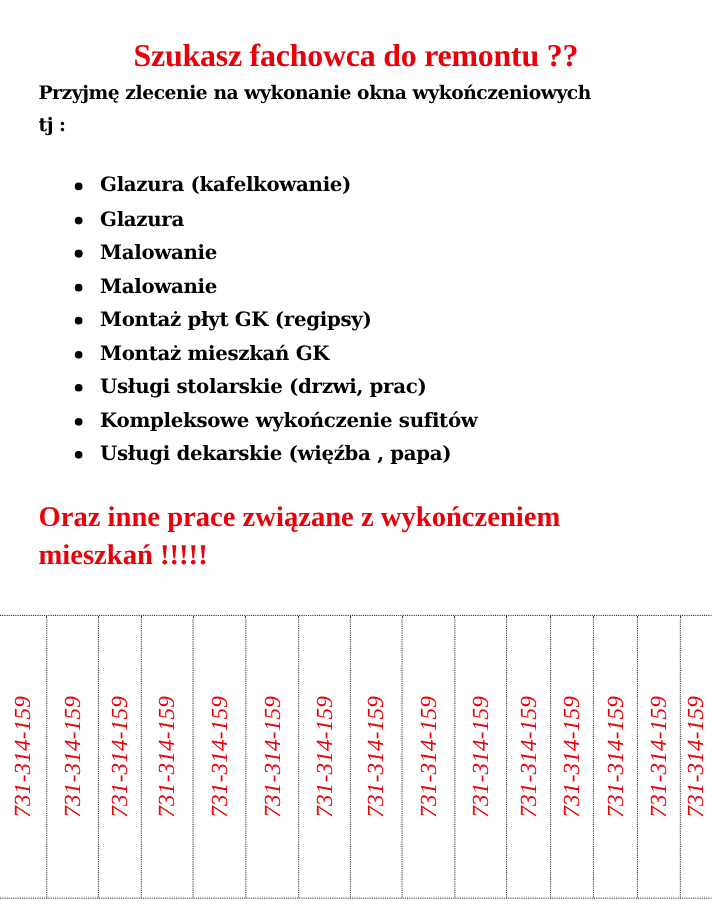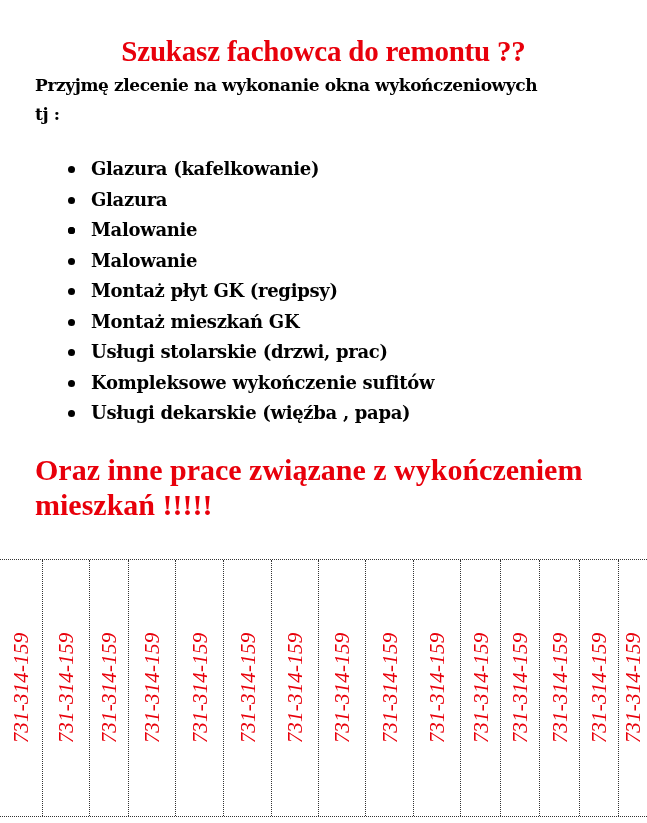--- a/index.html
+++ b/index.html
@@ -68,21 +68,21 @@
       border-radius: 50%;
       background: #000;
     }
     .outro {
       position: absolute;
       left: 35px;
       top: 452px;
       width: 600px;
       font-family: "Liberation Serif", serif;
       font-weight: bold;
-      font-size: 30px;
+      font-size: 26px;
       line-height: 35px;
       color: #e8000b;
       margin: 0;
     }
     .tearoffs {
       position: absolute;
       left: 0;
       top: 559px;
       width: 647px;
       height: 258px;

